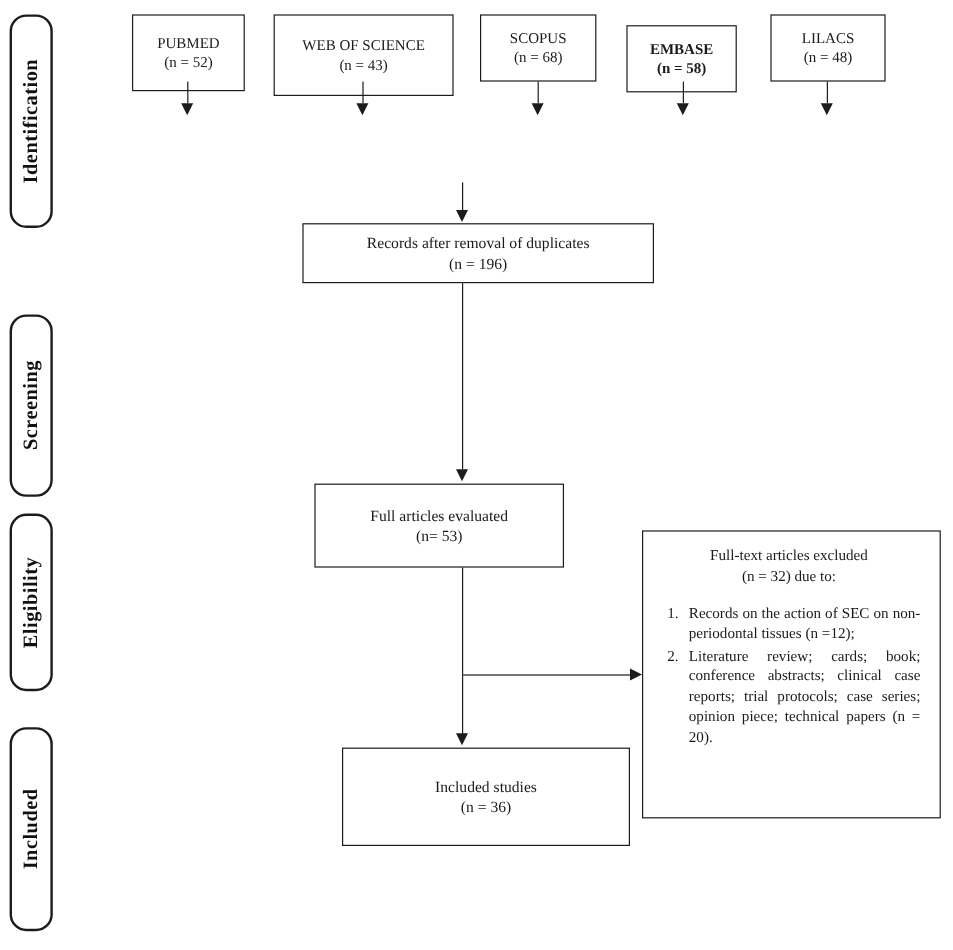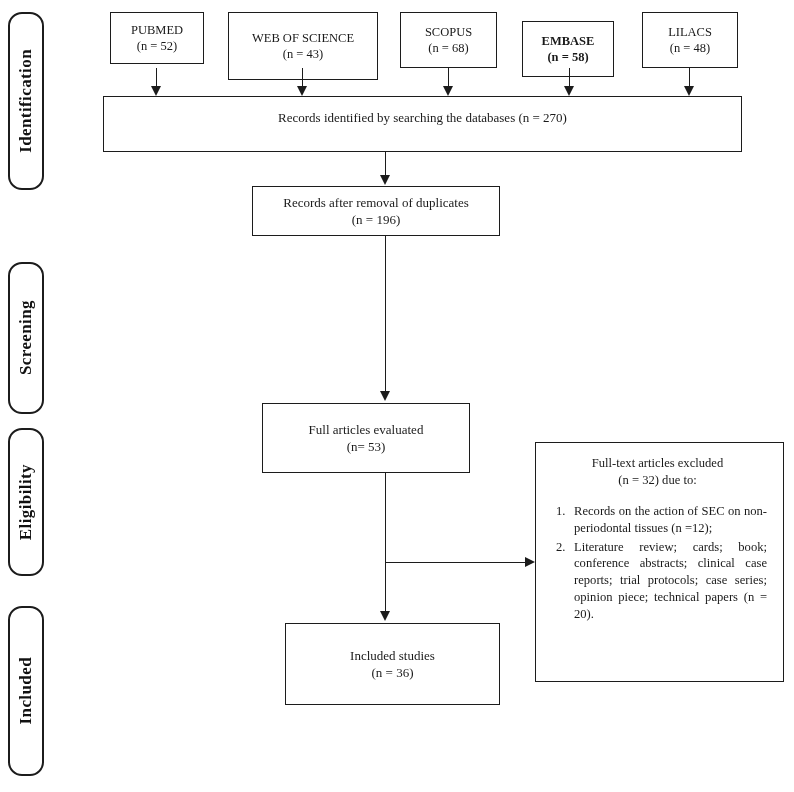--- a/index.html
+++ b/index.html
@@ -149,21 +149,21 @@
   </div>
 
   <div class="stage-pill" style="left:8px; top:428px; width:36px; height:148px;">
     <span class="stage-label">Eligibility</span>
   </div>
 
   <div class="stage-pill" style="left:8px; top:606px; width:36px; height:170px;">
     <span class="stage-label">Included</span>
   </div>
 
-  <div class="flow-box source-box" style="left:110px; top:12px; width:94px; height:52px;">
+  <div class="flow-box source-box" style="left:110px; top:12px; width:94px; height:64px;">
     <span class="line">PUBMED</span>
     <span class="line">(n = 52)</span>
   </div>
 
   <div class="flow-box source-box" style="left:228px; top:12px; width:150px; height:68px;">
     <span class="line">WEB OF SCIENCE</span>
     <span class="line">(n = 43)</span>
   </div>
 
   <div class="flow-box source-box" style="left:400px; top:12px; width:97px; height:56px;">
@@ -189,29 +189,25 @@
 
   <div class="vline" style="left:448px; top:68px; height:18px;"></div>
   <div class="arrow-down" style="left:443px; top:86px;"></div>
 
   <div class="vline" style="left:569px; top:68px; height:18px;"></div>
   <div class="arrow-down" style="left:564px; top:86px;"></div>
 
   <div class="vline" style="left:689px; top:68px; height:18px;"></div>
   <div class="arrow-down" style="left:684px; top:86px;"></div>
 
-  <div class="wide-bar" style="left:103px; top:96px; width:639px; height:56px;">
-    <span class="line">Records identified by searching the databases</span>
-    <span class="line">(n = 270)</span>
-  </div>
 
   <div class="vline" style="left:385px; top:152px; height:23px;"></div>
   <div class="arrow-down" style="left:380px; top:175px;"></div>
 
-  <div class="flow-box" style="left:252px; top:186px; width:248px; height:50px;">
+  <div class="flow-box" style="left:252px; top:186px; width:293px; height:50px;">
     <span class="line">Records after removal of duplicates</span>
     <span class="line">(n = 196)</span>
   </div>
 
   <div class="vline" style="left:385px; top:236px; height:155px;"></div>
   <div class="arrow-down" style="left:380px; top:391px;"></div>
 
   <div class="flow-box" style="left:262px; top:403px; width:208px; height:70px;">
     <span class="line">Full articles evaluated</span>
     <span class="line">(n= 53)</span>
@@ -233,18 +229,18 @@
         <span class="num">1.</span>
         <span class="txt">Records on the action of SEC on non-periodontal tissues (n =12);</span>
       </li>
       <li class="excl-item">
         <span class="num">2.</span>
         <span class="txt">Literature review; cards; book; conference abstracts; clinical case reports; trial protocols; case series; opinion piece; technical papers (n = 20).</span>
       </li>
     </ul>
   </div>
 
-  <div class="flow-box" style="left:285px; top:623px; width:215px; height:82px;">
+  <div class="flow-box" style="left:285px; top:623px; width:240px; height:82px;">
     <span class="line">Included studies</span>
     <span class="line">(n = 36)</span>
   </div>
 
 </div>
 
 </body></html>

